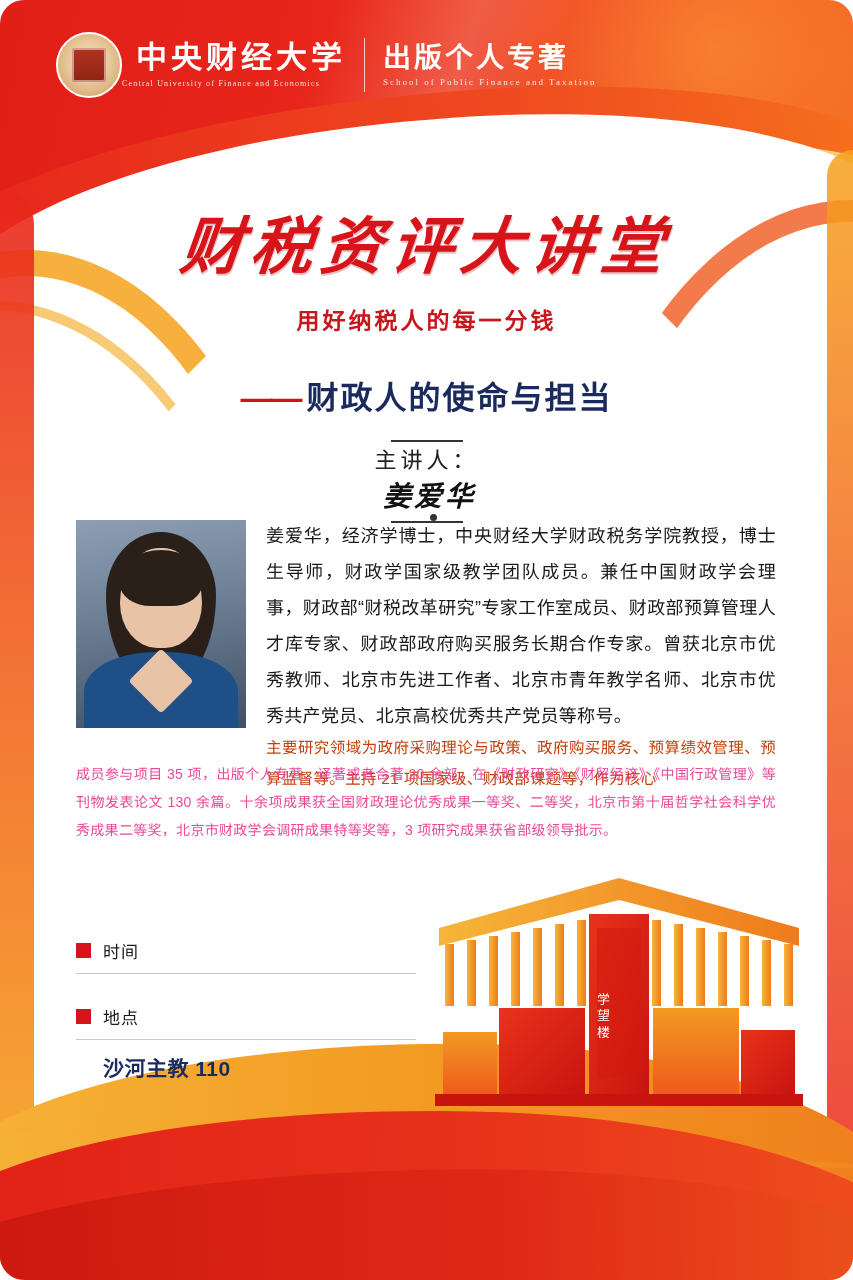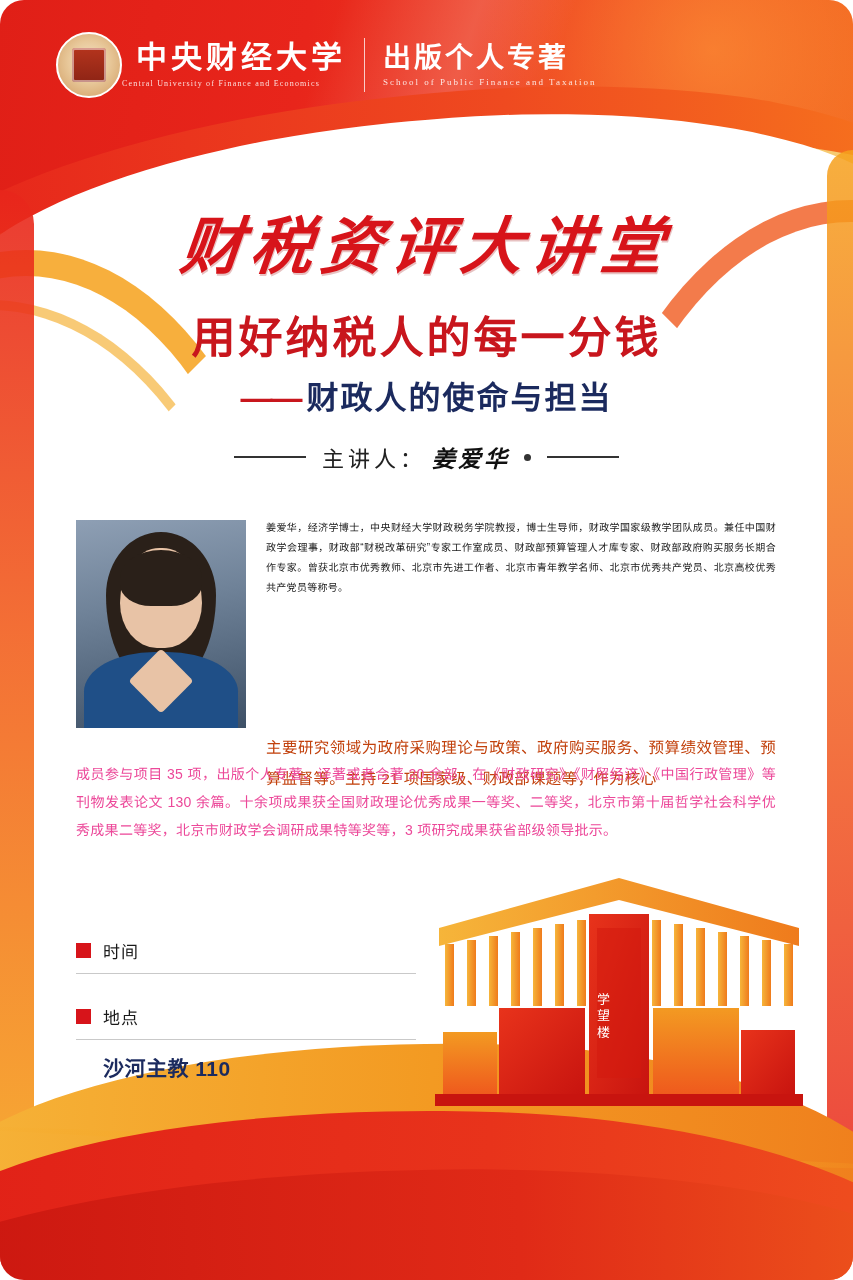--- a/index.html
+++ b/index.html
@@ -192,21 +192,21 @@
     transform: skewX(-6deg);
     text-shadow: 1px 2px 0 rgba(160,10,10,.25);
     z-index: 7;
   }
 
   .subtitle-1 {
     position: absolute;
     left: 0; right: 0; top: 302px;
     text-align: center;
     color: #c8161d;
-    font-size: 44px;
+    font-size: 23px;
     font-weight: 700;
     letter-spacing: 3px;
     font-family: Liberation Serif, serif;
     z-index: 7;
   }
   .subtitle-2 {
     position: absolute;
     left: 0; right: 0; top: 372px;
     text-align: center;
     color: #1b2a5e;
@@ -221,35 +221,36 @@
     letter-spacing: -2px;
   }
 
   .speaker-line {
     position: absolute;
     left: 0; right: 0; top: 440px;
     display: flex;
     align-items: center;
     justify-content: center;
     z-index: 7;
+    flex-direction: column;
   }
   .speaker-line .rule {
     width: 72px; height: 2px;
     background: #333;
     margin: 0 16px;
   }
   .speaker-label {
     color: #222;
     font-size: 22px;
     letter-spacing: 4px;
     font-family: "Liberation Serif", "DejaVu Serif", serif;
   }
   .speaker-name {
     color: #111;
-    font-size: 23px;
+    font-size: 28px;
     font-weight: 700;
     letter-spacing: 3px;
     margin-left: 6px;
     font-family: "Liberation Serif", "DejaVu Serif", serif;
     font-style: italic;
   }
   .speaker-line .dot {
     width: 7px; height: 7px;
     border-radius: 50%;
     background: #333;
@@ -299,21 +300,21 @@
     background: #e8c3a6;
     transform: rotate(45deg);
     border-radius: 4px;
   }
 
   .bio-top {
     position: absolute;
     left: 266px; top: 518px;
     width: 510px;
     color: #1a1a1a;
-    font-size: 10px;
+    font-size: 18px;
     line-height: 2.0;
     text-align: justify;
     letter-spacing: .3px;
   }
   .bio-bottom {
     position: absolute;
     left: 266px; top: 732px;
     width: 510px;
     color: #c2410c;
     font-size: 15.5px;

